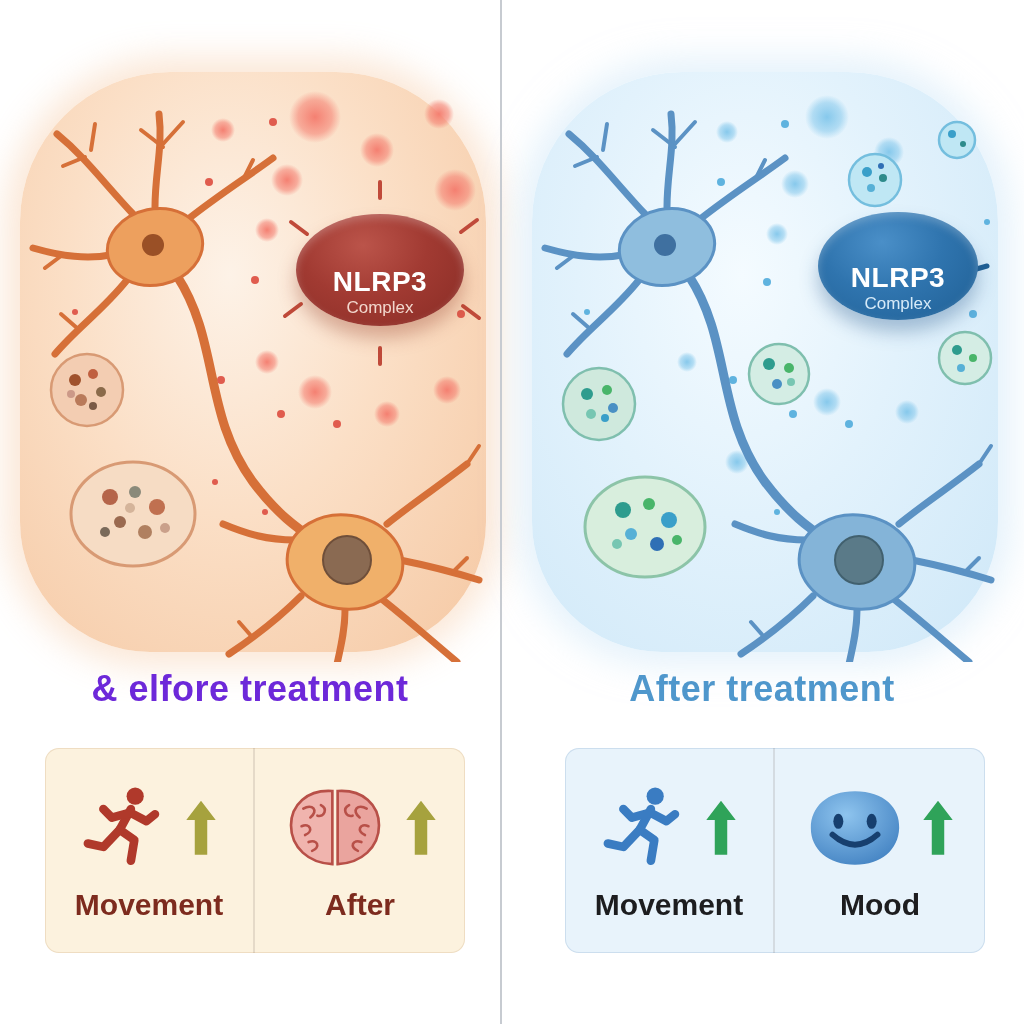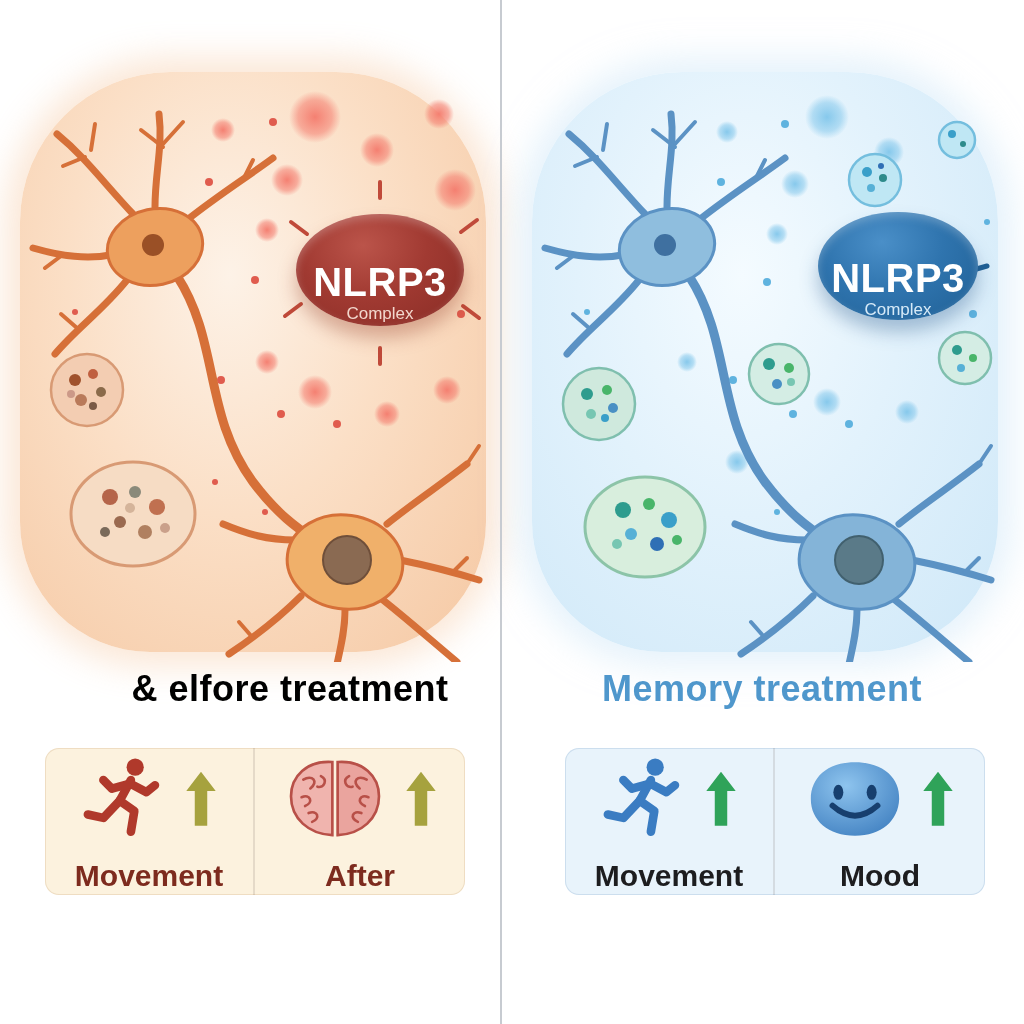--- a/index.html
+++ b/index.html
@@ -17,37 +17,37 @@
   .blob.warm{background:radial-gradient(ellipse at 45% 35%, #fdf2e7 0%, #fbdfc6 45%, #f5c8a3 100%);
              box-shadow:0 0 34px 14px rgba(246,201,164,0.45);}
   .blob.cool{background:radial-gradient(ellipse at 45% 35%, #f4fbff 0%, #e2f2fc 45%, #cfe8f8 100%);
              box-shadow:0 0 34px 14px rgba(207,232,248,0.55);}
 
   .illustration{position:absolute;top:62px;left:15px;width:480px;height:600px;}
 
   .badge{position:absolute;width:168px;height:112px;border-radius:50%;
          display:flex;flex-direction:column;justify-content:center;align-items:center;
          color:#fff;text-align:center;}
-  .badge .l1{font-size:40px;font-weight:bold;letter-spacing:0.5px;line-height:1.1;margin-top:44px;}
+  .badge .l1{font-size:28px;font-weight:bold;letter-spacing:0.5px;line-height:1.1;margin-top:44px;}
   .badge .l2{font-size:17px;line-height:1.15;}
   .badge.warm-badge{top:214px;left:296px;
      background:radial-gradient(ellipse at 40% 28%, #bb544a 0%, #a13a32 45%, #882c25 100%);
      box-shadow:0 12px 18px rgba(150,60,40,0.35), inset 0 4px 8px rgba(255,255,255,0.25);}
   .badge.warm-badge .l2{color:#f2d7cd;}
   .badge.cool-badge{top:212px;left:306px;width:160px;height:108px;
      background:radial-gradient(ellipse at 40% 28%, #4a8fc8 0%, #2f74ae 45%, #1f5f94 100%);
      box-shadow:0 12px 18px rgba(40,90,140,0.35), inset 0 4px 8px rgba(255,255,255,0.25);}
   .badge.cool-badge .l2{color:#d6eaf8;}
 
   .caption{position:absolute;top:668px;left:0;width:100%;text-align:center;
            font-size:36px;font-weight:bold;letter-spacing:0.5px;}
-  .caption.warm-caption{color:#000000;margin-left:40px;}
+  .caption.warm-caption{color:#6d28d9;}
   .caption.cool-caption{color:#4f97cc;}
 
-  .stats{position:absolute;top:748px;left:45px;width:420px;height:147px;border-radius:14px;
+  .stats{position:absolute;top:748px;left:45px;width:420px;height:205px;border-radius:14px;
          display:grid;grid-template-columns:1fr 1fr;}
   .stats.warm-stats{background:#fcf2de;box-shadow:inset 0 0 0 1px rgba(200,160,110,0.25);}
   .stats.cool-stats{background:#e8f3fb;box-shadow:inset 0 0 0 1px rgba(120,160,200,0.25);}
   .half.right .stats{left:53px;}
   .stat-col{display:flex;flex-direction:column;align-items:center;justify-content:center;gap:12px;}
   .stat-col.first{border-right:2px solid rgba(90,80,70,0.14);}
   .icon-row{display:flex;align-items:center;gap:16px;height:96px;}
   .stat-label{font-size:30px;font-weight:bold;}
   .warm-stats .stat-label{color:#7d2b1e;}
   .cool-stats .stat-label{color:#1d1d1f;}
@@ -333,21 +333,21 @@
           <circle cx="90" cy="482" r="5" fill="#77c6b2"></circle>
         <circle cx="150" cy="478" r="5" fill="#49b56a"></circle>
       </g>
     </svg>
 
     <div class="badge cool-badge">
       <div class="l1">NLRP3</div>
       <div class="l2">Complex</div>
     </div>
 
-    <div class="caption cool-caption">Memory treatment</div>
+    <div class="caption cool-caption">After treatment</div>
 
     <div class="stats cool-stats">
       <div class="stat-col first">
         <div class="icon-row">
           <svg class="icon-runner" viewBox="0 0 100 100">
             <circle cx="63" cy="13" r="10" fill="currentColor"></circle>
             <g stroke="currentColor" stroke-width="10" stroke-linecap="round" stroke-linejoin="round" fill="none">
               <path d="M58,28 L45,52"></path>
               <path d="M57,32 L76,42 L86,34"></path>
               <path d="M57,32 L36,38 L26,28"></path>

